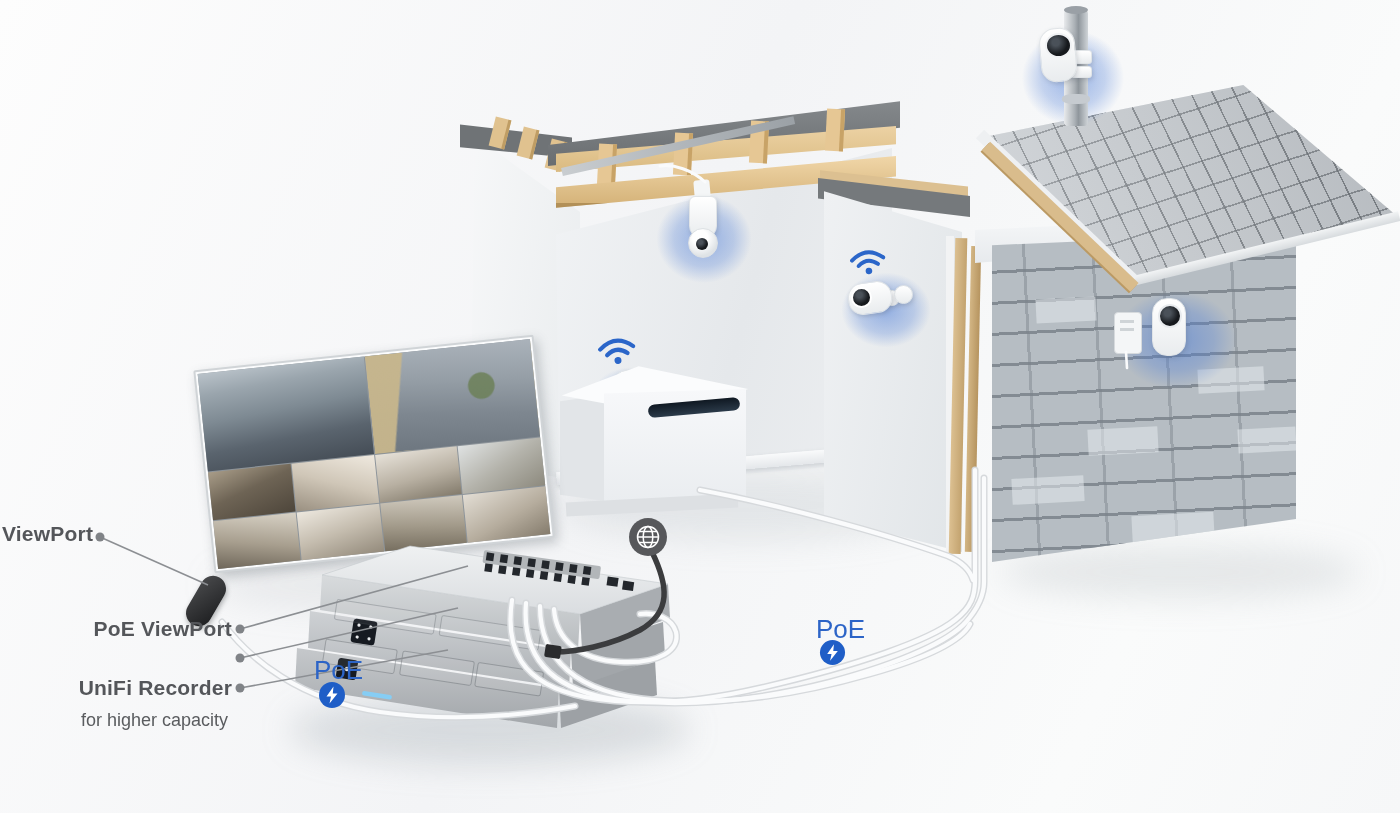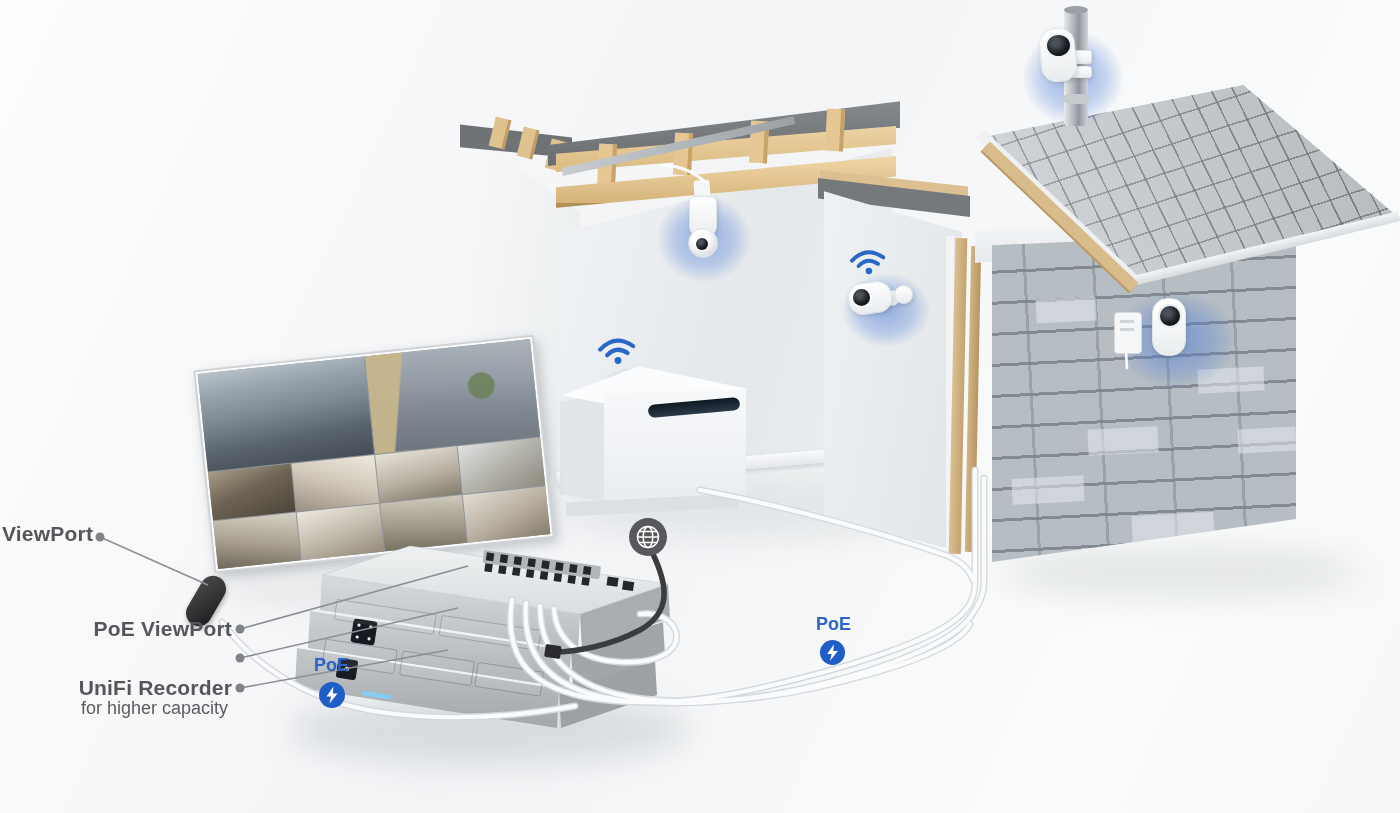--- a/index.html
+++ b/index.html
@@ -105,22 +105,22 @@
   .f-i4{background:linear-gradient(150deg,#dfe2e2 0%,#b4b3ab 50%,#8d8a7e 100%);}
   .f-i5{background:linear-gradient(190deg,#d8d2c6 0%,#a79e8e 55%,#6f675a 100%);}
   .f-i6{background:linear-gradient(165deg,#ece7de 0%,#c4bcae 50%,#948b7c 100%);}
   .f-i7{background:linear-gradient(185deg,#cfc9bd 0%,#a29a8a 55%,#776f60 100%);}
   .f-i8{background:linear-gradient(155deg,#e2ddd4 0%,#b6ad9e 55%,#857c6d 100%);}
   .viewport-dongle{left:193px;top:574px;width:26px;height:54px;border-radius:13px;
     background:linear-gradient(115deg,#4a4b4d,#1d1e20);transform:rotate(30deg);
     box-shadow:2px 2px 5px rgba(60,64,68,.4);}
   
   .lab{color:#54565a;font-weight:bold;font-size:21px;text-align:right;letter-spacing:.2px;}
-  .sublab{color:#5a5c5f;font-weight:normal;font-size:18px;text-align:right;}
-  .poe-lab{color:#2c64c7;font-weight:700;font-size:18px;}
+  .sublab{color:#5a5c5f;font-weight:normal;font-size:18px;text-align:right;margin-top:12px;}
+  .poe-lab{color:#2c64c7;font-weight:400;font-size:26px;}
   .wifi-icon svg{display:block;}
   svg.overlay{position:absolute;inset:0;pointer-events:none;}
   .z8{z-index:8}.z10{z-index:10}.z12{z-index:12}.z13{z-index:13}.z14{z-index:14}
   .z16{z-index:16}.z18{z-index:18}.z20{z-index:20}.z22{z-index:22}.z24{z-index:24}
   .z26{z-index:26}.z35{z-index:35}.z40{z-index:40}.z50{z-index:50}
 </style>
 </head>
 <body>
 
 <div class="canvas">

